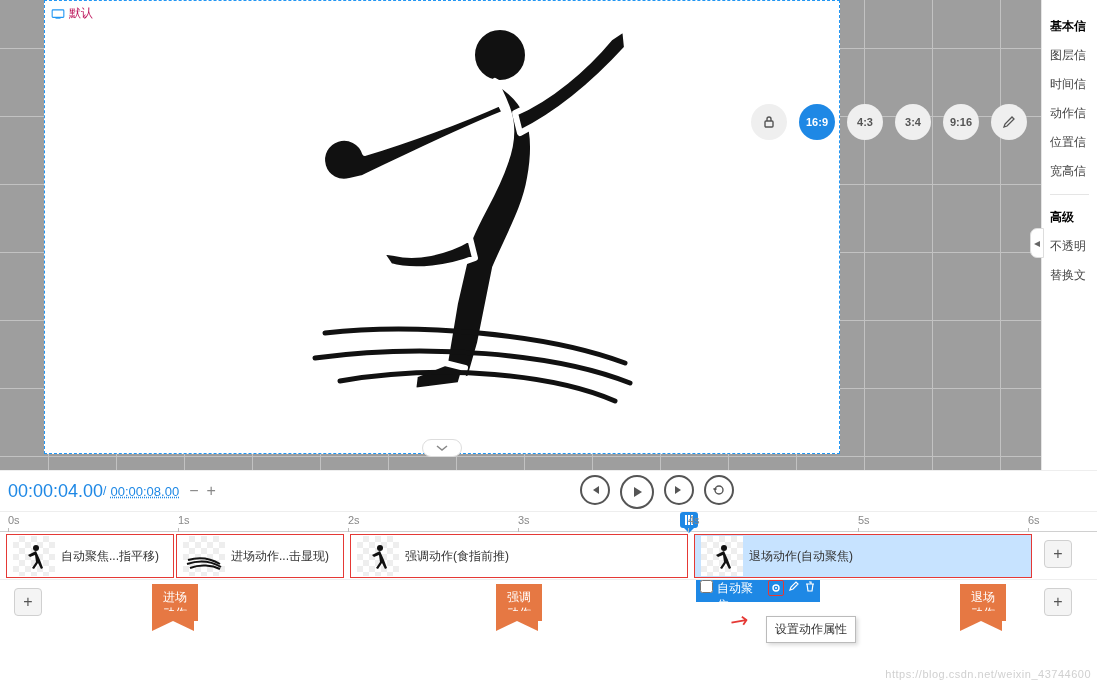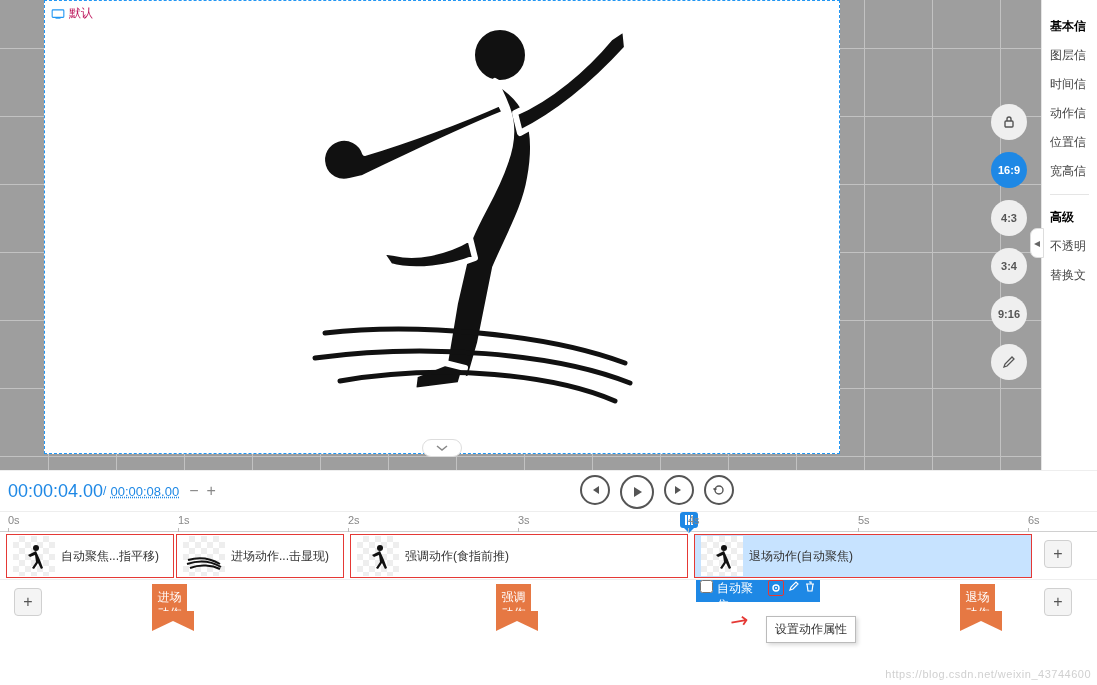--- a/index.html
+++ b/index.html
@@ -5,21 +5,21 @@
   *{box-sizing:border-box;margin:0;padding:0;font-family:"Microsoft YaHei",Arial,sans-serif;font-size:12px}
   body{background:#fff;width:1097px;height:685px;overflow:hidden;color:#333}
   .main{display:flex;height:470px}
   .stage-wrap{flex:1;position:relative;background:#9e9e9e;overflow:hidden}
   .stage-grid{position:absolute;inset:0;background-image:linear-gradient(#c2c2c2 1px,transparent 1px),linear-gradient(90deg,#c2c2c2 1px,transparent 1px);background-size:68px 68px;background-position:-20px -20px}
   .canvas{position:absolute;left:44px;top:0;width:796px;height:454px;background:#fff;border:1px dashed #2196f3}
   .canvas-tag{position:absolute;left:6px;top:4px;color:#be185d;display:flex;align-items:center;gap:4px}
   .canvas-tag svg{width:14px;height:10px}
   .artwork{position:absolute;left:250px;top:2px;width:350px;height:416px}
   .collapse-handle{position:absolute;left:50%;bottom:-4px;transform:translateX(-50%);width:40px;height:18px;background:#fff;border:1px solid #ddd;border-radius:10px;display:flex;align-items:center;justify-content:center;color:#888}
-  .ratio-col{position:absolute;right:14px;top:104px;display:flex;flex-direction:column;gap:12px}
+  .ratio-col{position:absolute;right:14px;top:104px;display:flex;flex-direction:row;gap:12px}
   .ratio-btn{width:36px;height:36px;border-radius:50%;background:#efefef;color:#555;display:flex;align-items:center;justify-content:center;font-weight:600;cursor:pointer;font-size:11px}
   .ratio-btn.active{background:#1e88e5;color:#fff}
   .side{width:56px;background:#fff;border-left:1px solid #e5e5e5;padding:12px 8px;position:relative}
   .side-item{padding:6px 0;color:#444;white-space:nowrap;overflow:hidden}
   .side-head{font-weight:700;color:#000}
   .side hr{border:none;border-top:1px solid #e5e5e5;margin:8px 0}
   .side-toggle{position:absolute;left:-12px;top:228px;width:14px;height:30px;background:#fff;border:1px solid #ddd;border-radius:7px 0 0 7px;display:flex;align-items:center;justify-content:center;color:#666;cursor:pointer}
   .controls{height:42px;display:flex;align-items:center;padding:0 8px;border-top:1px solid #eee;border-bottom:1px solid #eee;position:relative}
   .time-cur{color:#1e88e5;font-size:18px}
   .time-tot{color:#1e88e5;font-size:13px;text-decoration:underline dotted;margin-left:4px}
@@ -34,21 +34,21 @@
   .playhead{position:absolute;top:0;width:18px;height:16px;background:#1e88e5;border-radius:3px;display:flex;align-items:center;justify-content:center}
   .playhead::before{content:"";display:block;width:2px;height:10px;background:#fff;box-shadow:-3px 0 #fff,3px 0 #fff}
   .playhead::after{content:"";position:absolute;top:16px;left:50%;transform:translateX(-50%);border:5px solid transparent;border-top-color:#1e88e5}
   .tracks{position:relative;height:150px}
   .track-row{position:relative;height:48px;border-bottom:1px solid #eee}
   .clip{position:absolute;top:2px;height:44px;border:1px solid #e53935;background:#fff;display:flex;align-items:center;padding:0 6px;gap:6px}
   .clip.sel{background:#c7e3ff;border-color:#e53935}
   .thumb{width:42px;height:40px;background:repeating-conic-gradient(#eee 0 25%,#fff 0 50%) 0 0/12px 12px;display:flex;align-items:center;justify-content:center;flex:none}
   .clip-label{white-space:nowrap;overflow:hidden;text-overflow:ellipsis}
   .add-btn{position:absolute;top:8px;width:28px;height:28px;border:1px solid #d0d0d0;border-radius:4px;background:#f4f4f4;display:flex;align-items:center;justify-content:center;cursor:pointer;color:#555;font-size:16px}
-  .flag{position:absolute;top:52px;width:35px;background:#e67843;color:#fff;text-align:center;padding:6px 0 0;line-height:1.3}
+  .flag{position:absolute;top:52px;width:46px;background:#e67843;color:#fff;text-align:center;padding:6px 0 0;line-height:1.3}
   .flag::after{content:"";position:absolute;bottom:-10px;left:0;border:10.5px solid #e67843;border-bottom:10px solid transparent;width:0;height:0;border-left-width:21px;border-right-width:21px}
   .autofocus-bar{position:absolute;left:696px;top:48px;width:124px;height:22px;background:#1e88e5;color:#fff;display:flex;align-items:flex-start;padding:0 4px;gap:4px;font-size:11px}
   .autofocus-bar input{accent-color:#fff}
   .af-icon{width:16px;height:16px;border:1px solid #e53935;display:flex;align-items:center;justify-content:center;border-radius:2px}
   .tooltip{position:absolute;left:766px;top:84px;background:#fff;border:1px solid #bbb;padding:4px 8px;font-size:12px;box-shadow:2px 2px 4px rgba(0,0,0,.15)}
   .red-arrow{position:absolute;left:730px;top:76px;color:#e53935;font-size:22px;transform:rotate(35deg)}
   .watermark{position:absolute;right:6px;bottom:2px;color:#d0d0d0;font-size:11px;letter-spacing:.5px}
 </style>
 </head>
 <body>

